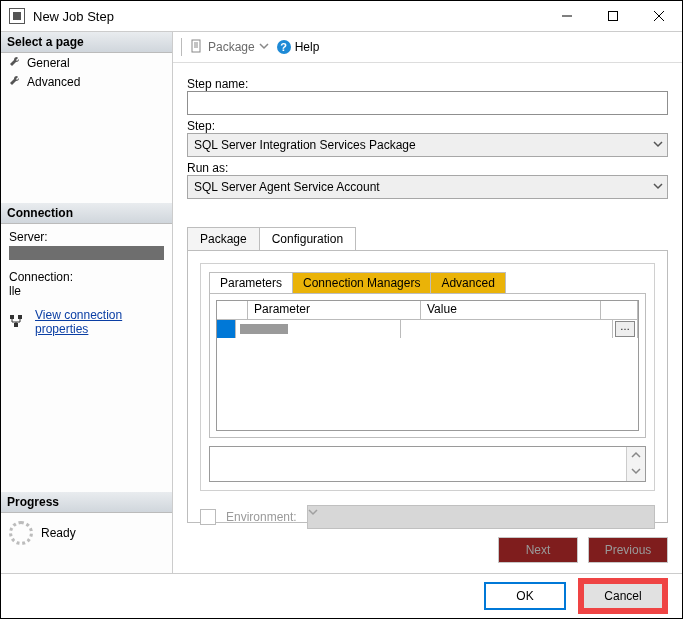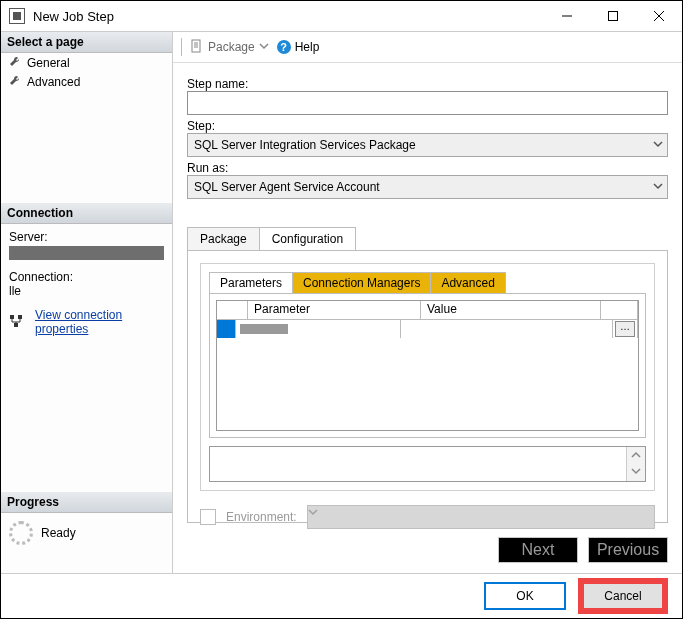--- a/index.html
+++ b/index.html
@@ -59,21 +59,21 @@
 .row1-c4{width:24px;display:flex;align-items:center;justify-content:center}
 .ellipsis-btn{width:18px;height:14px;border:1px solid #888;background:#eee;font-size:10px;line-height:10px;text-align:center;cursor:pointer}
 .grid-empty{height:92px}
 .textarea{border:1px solid #9a9a9a;height:34px;display:flex}
 .textarea .ta-body{flex:1}
 .textarea .ta-scroll{width:18px;border-left:1px solid #ccc;display:flex;flex-direction:column;align-items:center;justify-content:space-between;padding:2px 0;background:#f3f3f3}
 .env-row{display:flex;align-items:center;gap:10px;margin-top:14px;color:#9a9a9a}
 .checkbox{width:14px;height:14px;border:1px solid #bbb;background:#fff}
 .env-combo{flex:1;height:22px;background:#d7d7d7;border:1px solid #c0c0c0;position:relative}
 .nav-btns{display:flex;gap:10px;justify-content:flex-end;margin-top:14px}
-.btn{min-width:78px;height:24px;border:1px solid #c7c7c7;background:#000000;color:#9a9a9a;font-size:16px;display:flex;align-items:center;justify-content:center;cursor:default}
+.btn{min-width:78px;height:24px;border:1px solid #c7c7c7;background:#7f1d1d;color:#9a9a9a;font-size:12px;display:flex;align-items:center;justify-content:center;cursor:default}
 .footer{height:44px;border-top:1px solid #ccc;display:flex;align-items:center;justify-content:flex-end;gap:12px;padding:0 14px}
 .btn-footer{min-width:78px;height:24px;border:6px solid #ef4444;background:#e1e1e1;font-size:12px;display:flex;align-items:center;justify-content:center;cursor:pointer}
 .btn-primary{border:2px solid #0078d7;background:#fff}
 svg.chev{width:10px;height:10px}
 </style>
 </head>
 <body>
 
 <div class="window">
   <div class="titlebar">

